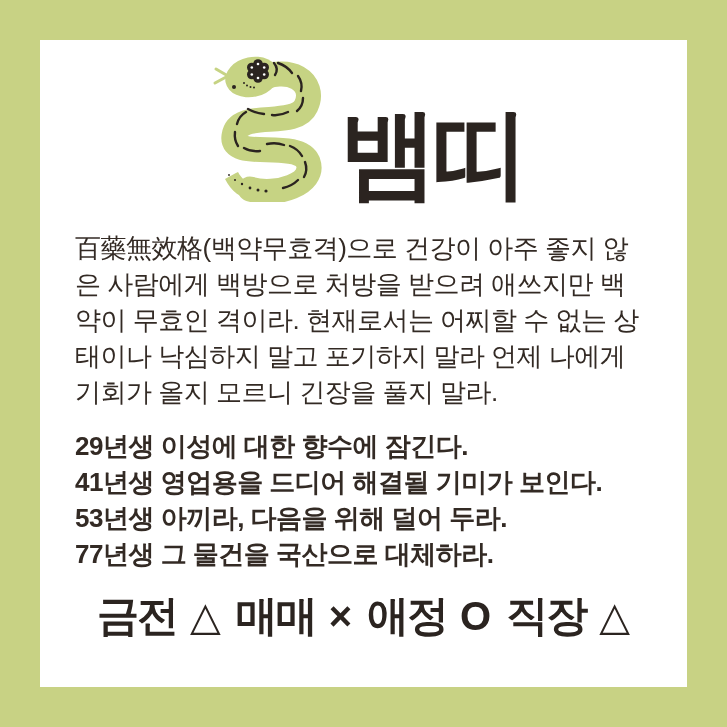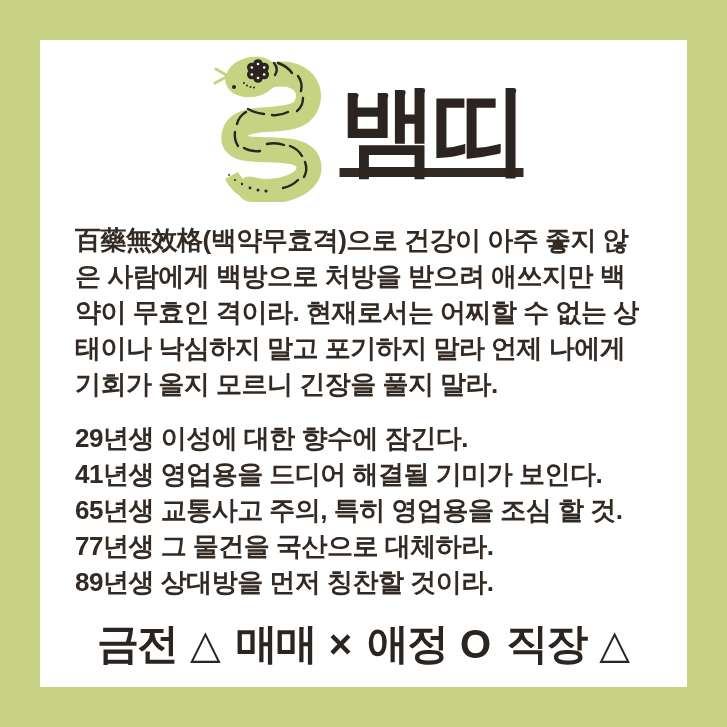--- a/index.html
+++ b/index.html
@@ -20,39 +20,38 @@
     width:727px;height:727px;
     padding:40px;
   }
   .card{
     width:100%;height:100%;
     background:var(--card);
     padding:8px 35px 0 35px;
     display:flex;flex-direction:column;
   }
   .header{
-    display:flex;align-items:center;justify-content:center;
+    display:flex;align-items:flex-end;justify-content:center;
     margin-top:2px;
     height:152px;
-    text-decoration:underline;
   }
   .snake-svg{width:132px;height:152px;flex:0 0 auto;}
   .title{
     font-size:98px;
     font-weight:900;
     letter-spacing:-6px;
     line-height:1;
     color:var(--detail);
     margin-left:4px;
     margin-top:6px;
   }
   .paragraph{
-    margin-top:20px;
+    margin-top:28px;
     font-size:26px;
-    font-weight:700;
+    font-weight:400;
     line-height:36px;
     letter-spacing:-0.5px;
     word-break:break-all;
     color:var(--ink);
   }
   .years{
     margin-top:18px;
   }
   .year-line{
     font-size:26px;
@@ -143,23 +142,22 @@
         <circle class="sdot" cx="25" cy="125" r="0.9"></circle>
       </svg>
       <h1 class="title">뱀띠</h1>
     </div>
 
     <p class="paragraph">百藥無效格(백약무효격)으로 건강이 아주 좋지 않은 사람에게 백방으로 처방을 받으려 애쓰지만 백 약이 무효인 격이라. 현재로서는 어찌할 수 없는 상태이나 낙심하지 말고 포기하지 말라 언제 나에게 기회가 올지 모르니 긴장을 풀지 말라.</p>
 
     <div class="years">
       <div class="year-line">29년생 이성에 대한 향수에 잠긴다.</div>
       <div class="year-line">41년생 영업용을 드디어 해결될 기미가 보인다.</div>
-      <div class="year-line">65년생 교통사고 주의, 특히 영업용을 조심 할 것.</div>
+      <div class="year-line">53년생 아끼라, 다음을 위해 덜어 두라.</div>
       <div class="year-line">77년생 그 물건을 국산으로 대체하라.</div>
-      <div class="year-line">89년생 상대방을 먼저 칭찬할 것이라.</div>
     </div>
 
     <div class="summary">
       <span class="summary-item">
         <span class="s-label">금전</span>
         <span class="s-symbol">△</span>
       </span>
       <span class="summary-item">
         <span class="s-label">매매</span>
         <span class="s-symbol">×</span>

